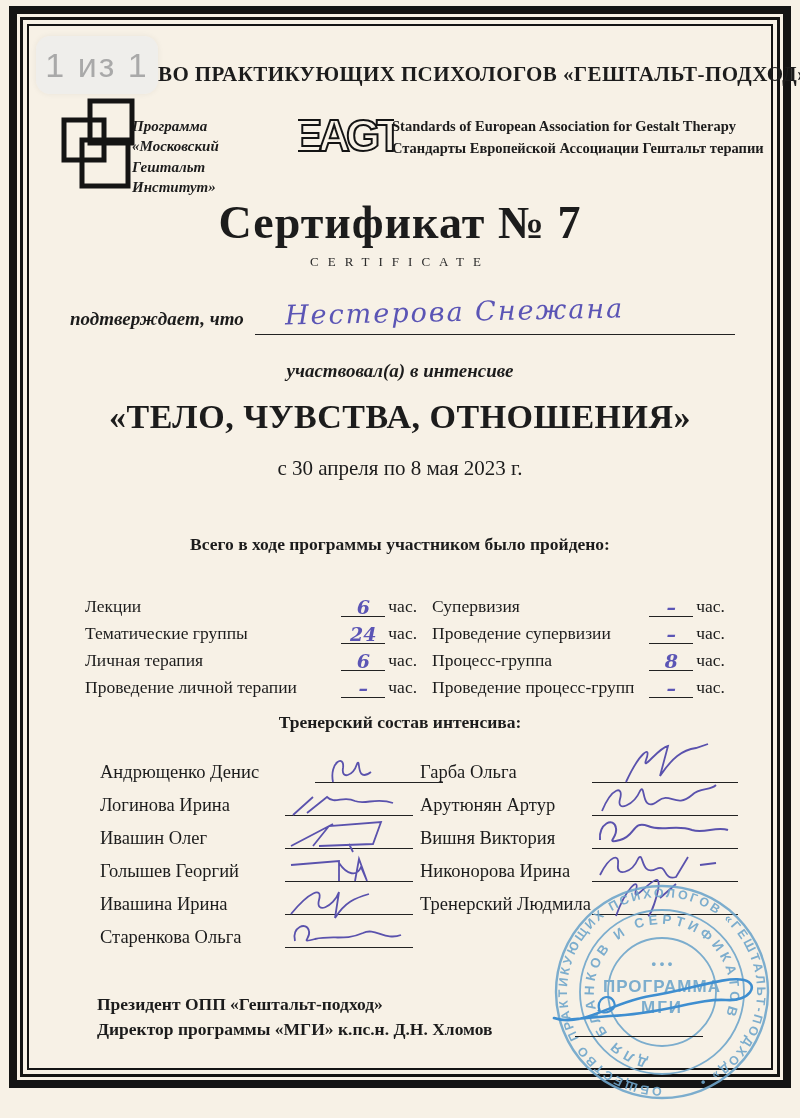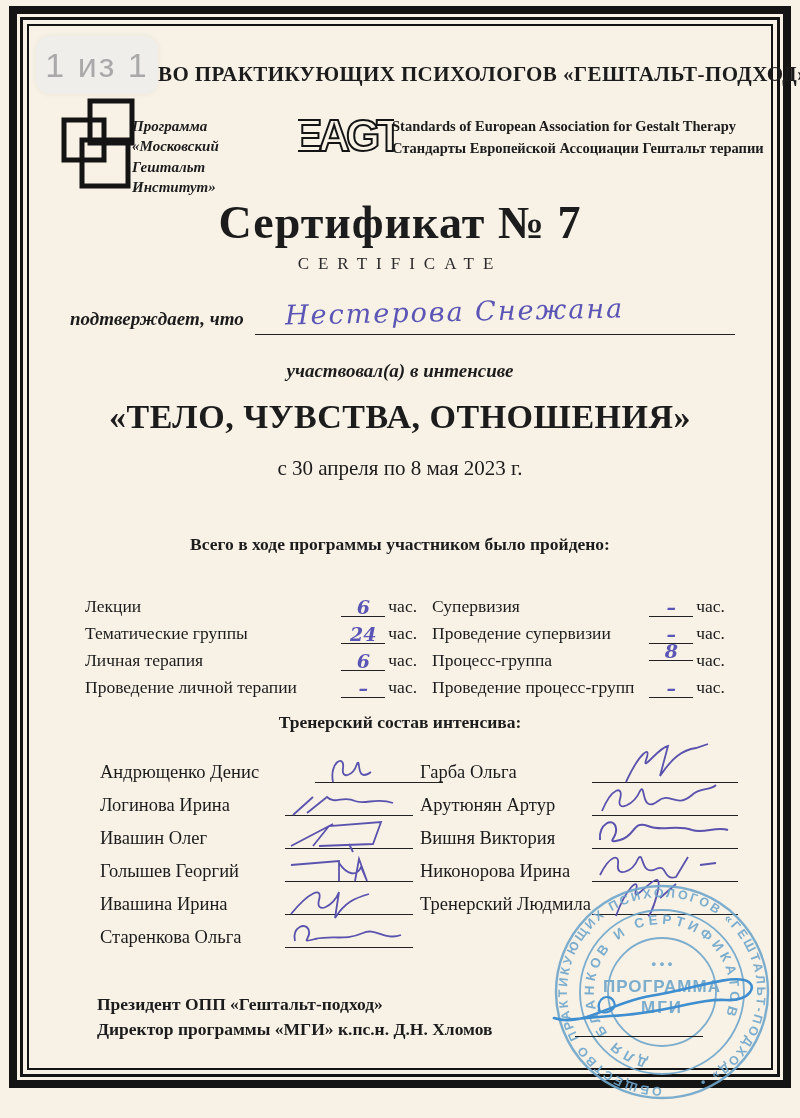--- a/index.html
+++ b/index.html
@@ -11,21 +11,21 @@
   .frame-inner{position:absolute;inset:4px;border:2px solid #141414;}
   .abs{position:absolute;}
   .ink{color:#1c1c1c;}
   .center{text-align:center;}
   
   .society{font-weight:bold;font-size:21px;letter-spacing:.4px;white-space:nowrap;}
   .program{font-weight:bold;font-size:15px;line-height:1.35;}
   .standards{font-weight:bold;font-size:14.5px;line-height:1.5;white-space:nowrap;}
   
   .title-main{font-weight:bold;font-size:46px;letter-spacing:1px;}
-  .title-sub{font-size:17px;letter-spacing:9px;color:#2a2a2a;}
+  .title-sub{font-size:13px;letter-spacing:9px;color:#2a2a2a;}
   .confirm-label{font-weight:bold;font-style:italic;font-size:19px;}
   .hand{font-family:"DejaVu Serif",serif;font-style:italic;color:#5b55b5;}
   .name-script{font-size:27px;letter-spacing:2px;transform:rotate(-1.2deg);}
   .participated{font-weight:bold;font-style:italic;font-size:19px;}
   .intensive{font-weight:bold;font-size:34px;letter-spacing:.5px;}
   .dates{font-size:21px;}
   .section-head{font-weight:bold;font-size:17.5px;}
   
   .hours{font-size:17.5px;}
   .hrow{display:flex;align-items:flex-end;height:27px;}
@@ -142,21 +142,21 @@
     </div>
 
     <div class="hrow">
       <div style="display:flex;align-items:flex-end;width:340px;justify-content:center;">
         <span class="hlabel">Личная терапия</span>
         <span class="hline" style="margin-left:auto;width:44px;">
           <span class="hval hand">6</span>
           </span>
         <span class="hunit">час.</span>
       </div>
-      <div style="display:flex;align-items:center;width:300px;margin-left:15px;">
+      <div style="display:flex;align-items:flex-end;width:300px;margin-left:15px;">
         <span class="hlabel">Процесс-группа</span>
         <span class="hline" style="margin-left:auto;width:44px;">
           <span class="hval hand">8</span>
           </span>
         <span class="hunit">час.</span>
       </div>
     </div>
 
     <div class="hrow">
       <div style="display:flex;align-items:flex-end;width:340px;">

